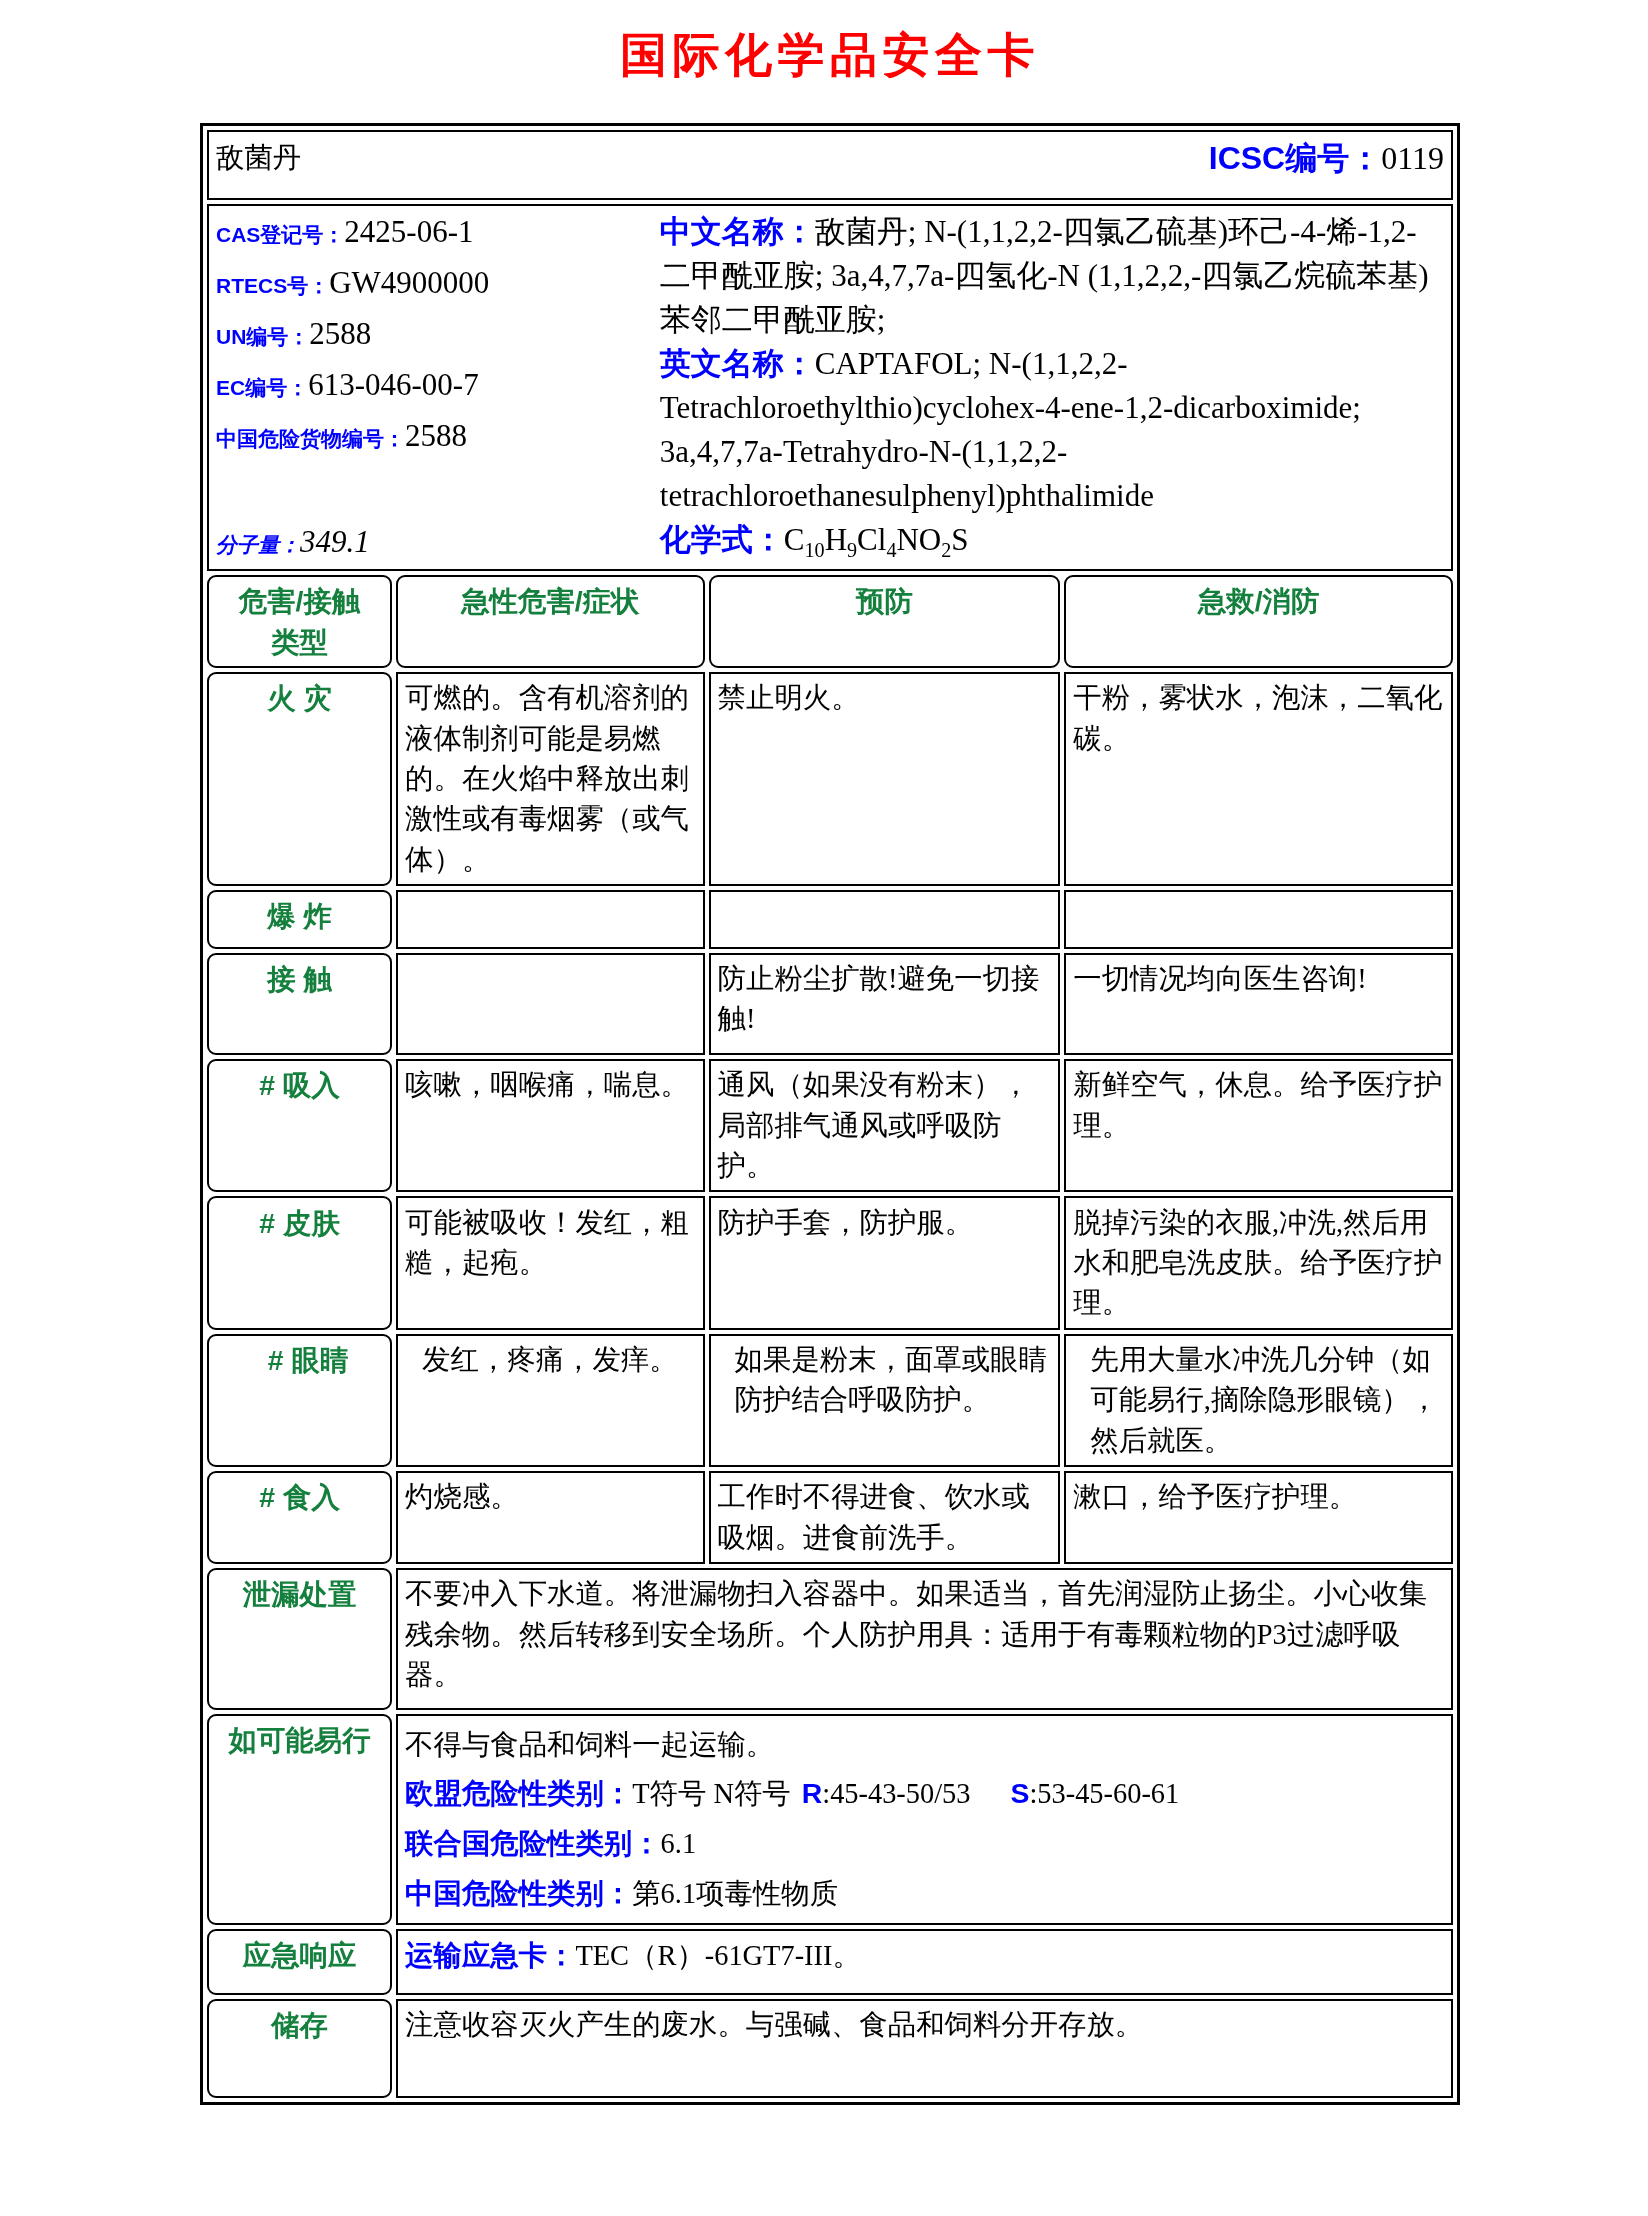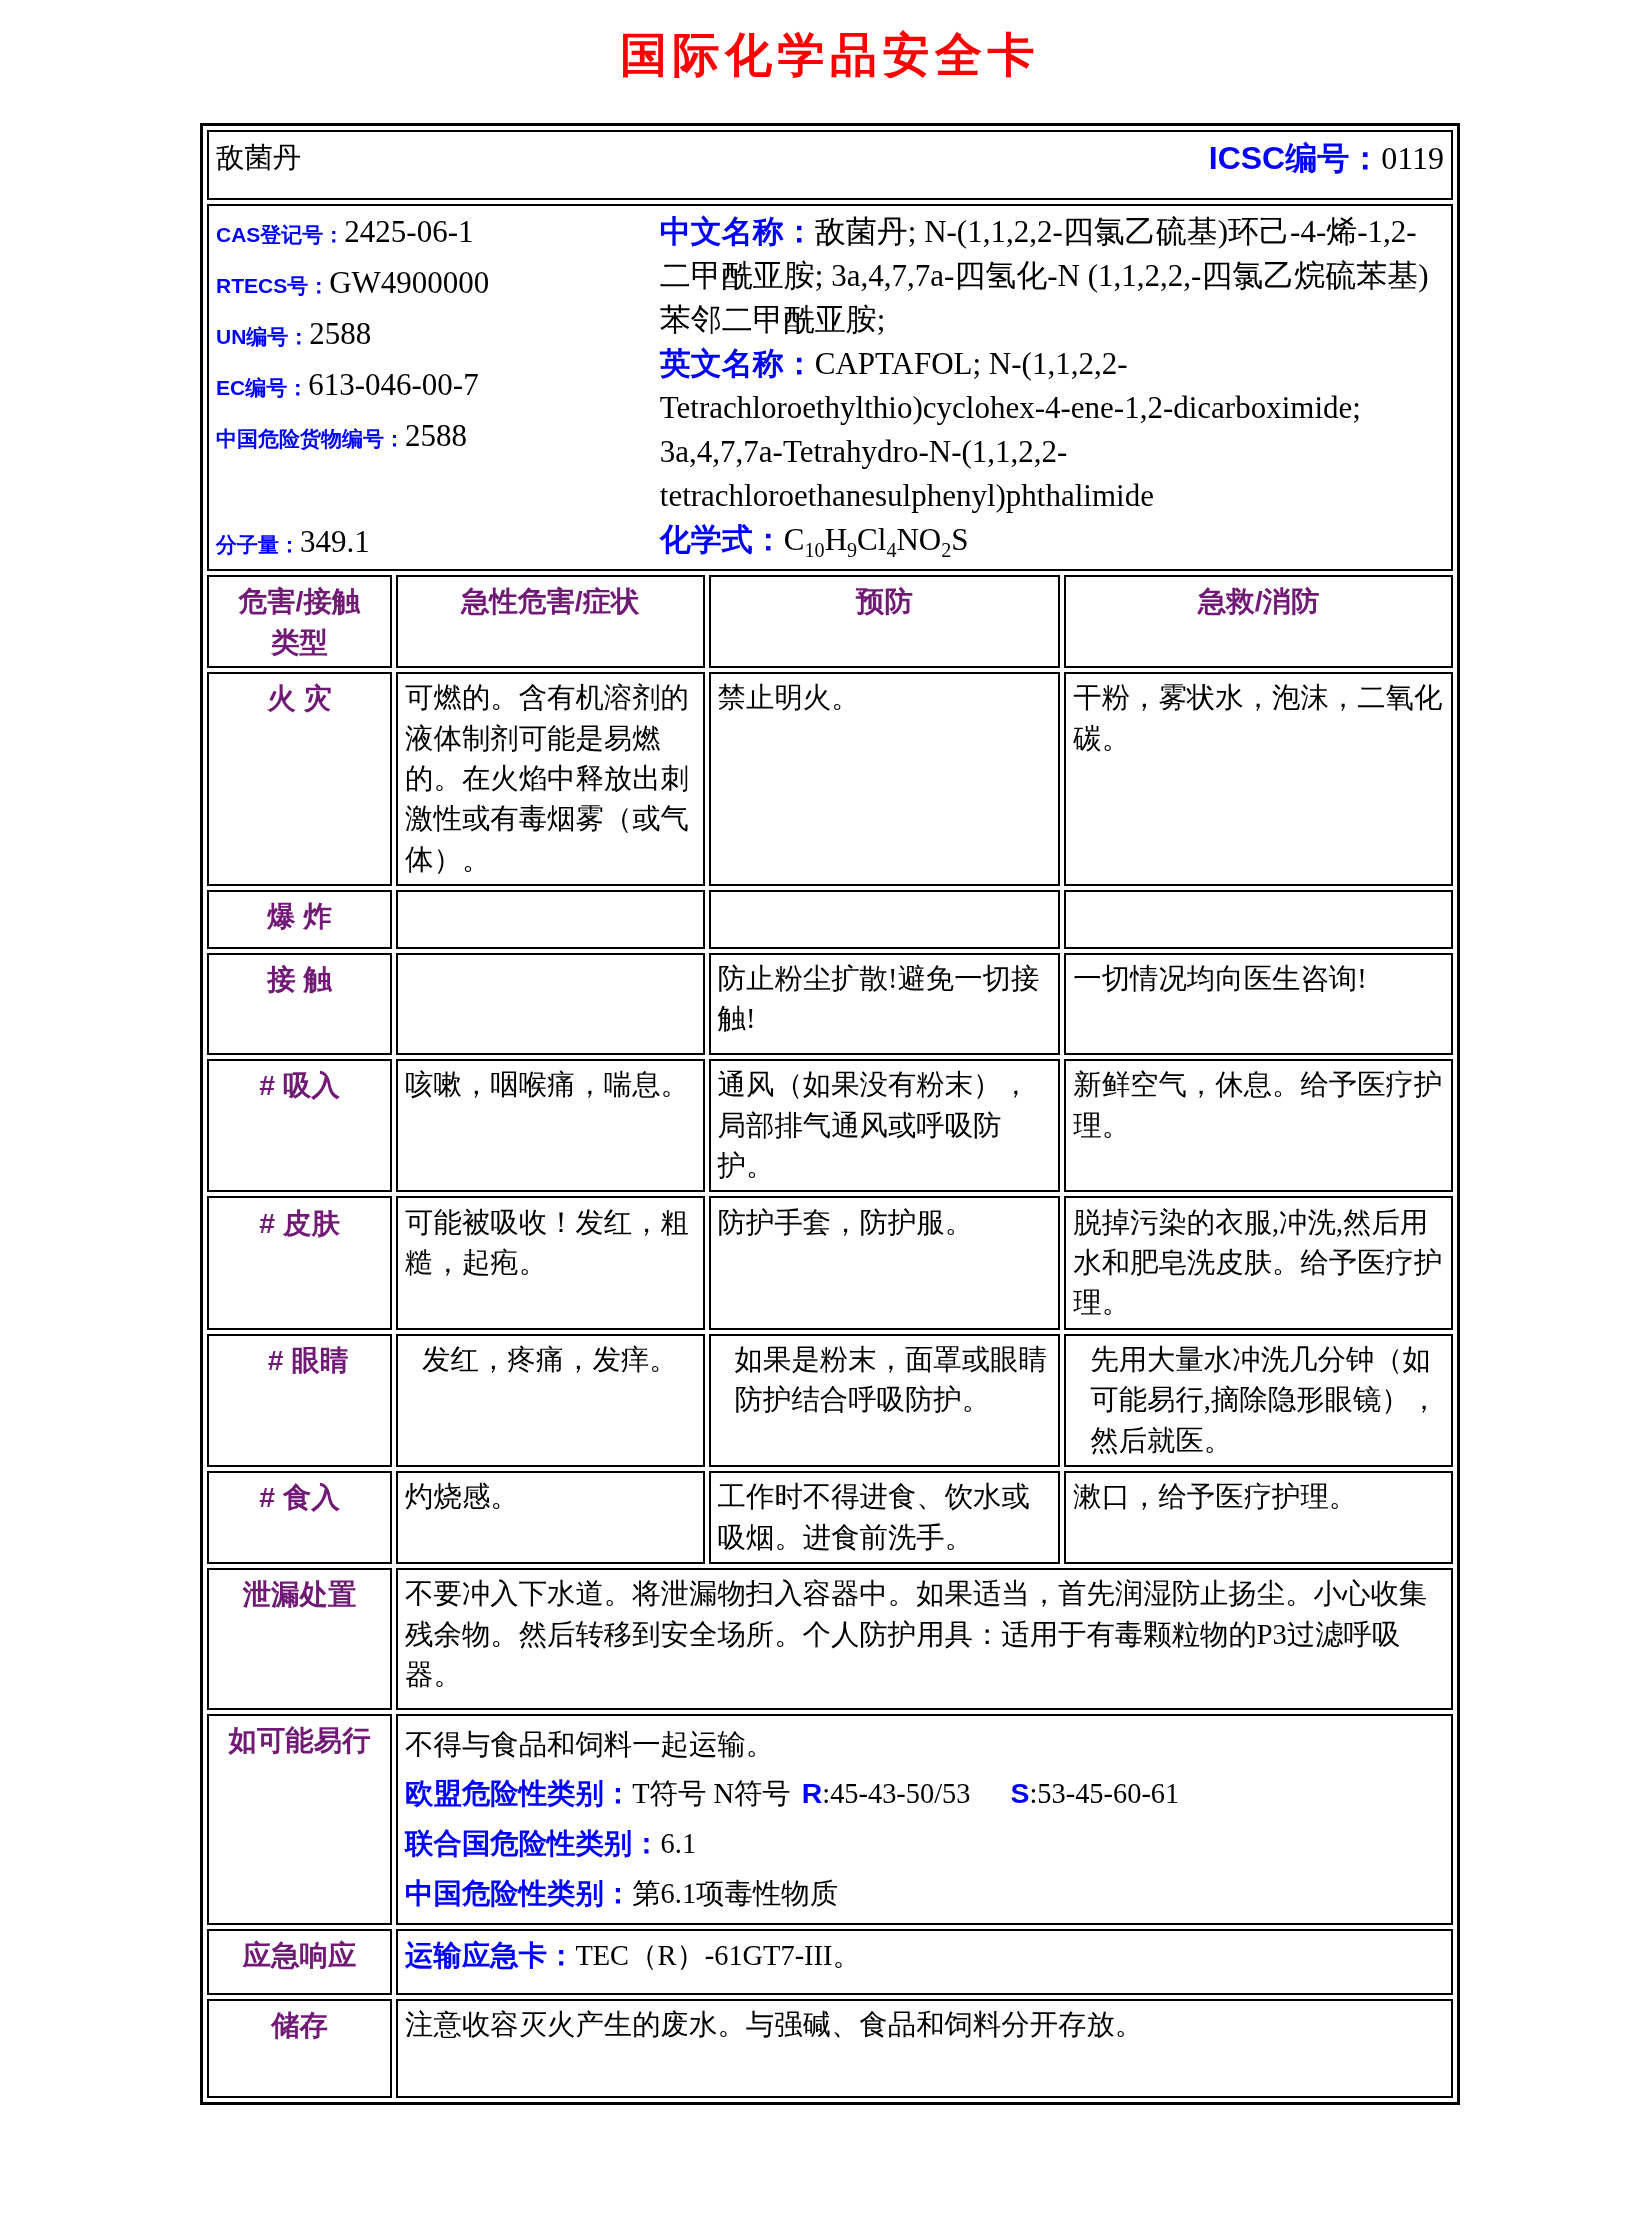--- a/index.html
+++ b/index.html
@@ -42,39 +42,40 @@
   
   .lbl {
     color: #0000FF;
     font-family: "Liberation Sans", "DejaVu Sans", sans-serif;
     font-weight: bold;
   }
   
   td.label-cell {
     text-align: center;
     vertical-align: middle;
-    color: #701a75;
+    color: #15803d;
     font-family: "Liberation Sans", "DejaVu Sans", sans-serif;
     font-weight: bold;
     font-size: 30.5px;
     white-space: pre-line;
     line-height: 1.35;
+    border-radius: 9px;
   }
   
   td.hdr-cell { vertical-align: middle; height: 58px; font-size: 32px; padding: 4.2px 16.6px; }
   .hdr-flex { display: flex; justify-content: space-between; align-items: center; }
   .hdr-right { font-size: 32px; }
   
   td.ident-cell { padding: 7px 8.3px; }
   .ident-flex { display: flex; align-items: stretch; }
   .ident-left { width: 441px; flex: none; display: flex; flex-direction: column; }
   .ident-right { flex: 1 1 auto; padding-left: 2.8px; }
   .ident-line { margin-bottom: 7px; font-size: 31px; }
   .ident-line .lbl { font-size: 21px; }
-  .mw-line { margin-top: auto; margin-bottom: 1.4px; }
+  .mw-line { margin-top: auto; margin-bottom: 1.4px; font-style: italic; }
   .name-para { font-size: 31px; }
   .formula-line { font-size: 31px; }
   .formula-line sub { font-size: 0.65em; }
   
   tr.h-head td { height: 69px; }
   tr.r-fire  td { height: 177px; }
   tr.r-exp   td { height: 46px; }
   tr.r-touch td { height: 90px; }
   tr.r-inh   td { height: 103px; }
   tr.r-skin  td { height: 117px; }

